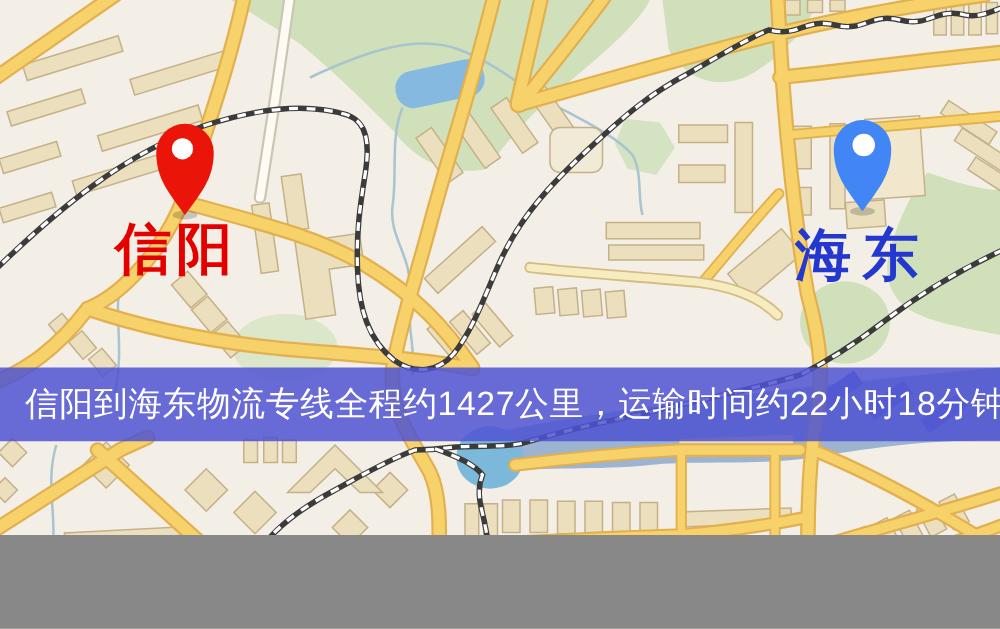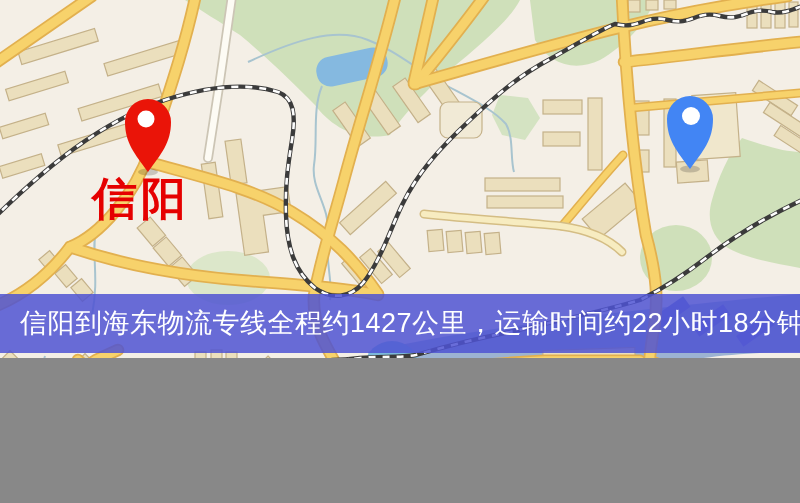--- a/index.html
+++ b/index.html
@@ -1,17 +1,17 @@
 <!DOCTYPE html>
 <html><head>
 <meta charset="utf-8">
 <style>
   html,body{margin:0;padding:0;background:#888;}
   .stage{
-    position:relative;width:800px;height:358px;overflow:hidden;
+    position:relative;width:800px;height:428px;overflow:hidden;
     font-family:"Liberation Sans","DejaVu Sans",sans-serif;
     background:#f4efe6;
   }
   .stage svg{position:absolute;left:0;top:0;display:block;}
   .marker-label{
     position:absolute;font-weight:700;white-space:nowrap;
     line-height:1;user-select:none;
   }
   #label-origin{left:92px;top:176px;font-size:45px;color:#e50000;letter-spacing:4px;}
   #label-dest{left:636px;top:181px;font-size:45px;color:#2437ce;letter-spacing:9px;}
@@ -267,16 +267,17 @@
 
     <g transform="translate(690,121)">
       <ellipse cx="0" cy="48" rx="10" ry="3.5" fill="rgba(0,0,0,0.18)"></ellipse>
       <path d="M0,48 C-13,30 -23,19 -23,-2 A23,23 0 1 1 23,-2 C23,19 13,30 0,48 Z" fill="#4285f4"></path>
       <circle cx="1" cy="-5" r="9" fill="#ffffff"></circle>
     </g>
   </svg>
 
   <div id="label-origin" class="marker-label">信阳</div>
 
+  <div id="label-dest" class="marker-label">海东</div>
 
   <div class="route-banner">信阳到海东物流专线全程约1427公里，运输时间约22小时18分钟.</div>
 
 </div>
 
 </body></html>

